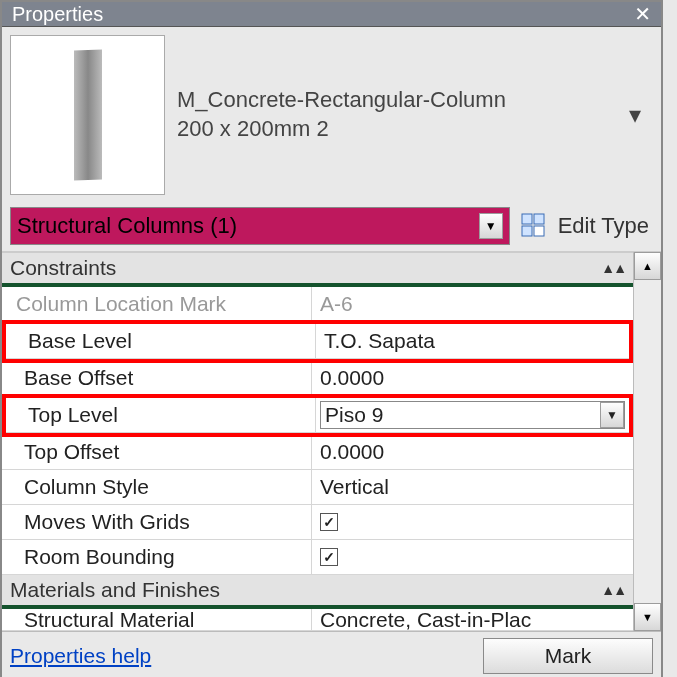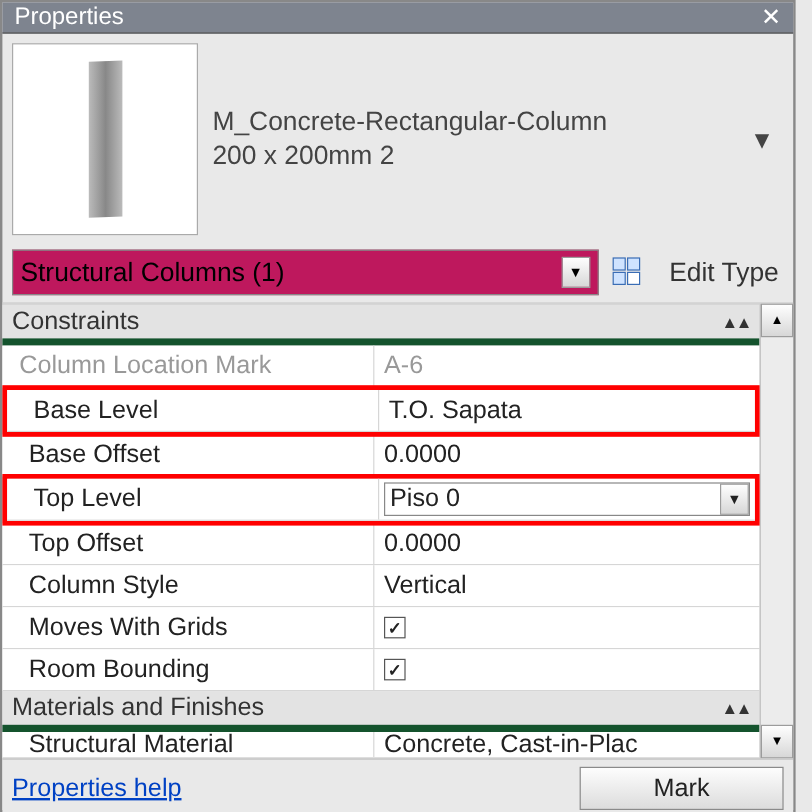--- a/index.html
+++ b/index.html
@@ -93,21 +93,21 @@
     background: linear-gradient(#fefefe,#d7d7d7);
     border: 1px solid #9c9c9c;
     display: flex;
     align-items: center;
     justify-content: center;
     font-size: 12px;
   }
   .edit-type {
     display: flex;
     align-items: center;
-    gap: 21px;
+    gap: 10px;
     color: #333;
     font-size: 22px;
     cursor: pointer;
     padding: 0 4px;
   }
   .et-icon svg { display: block; }
   .grid-wrap {
     flex: 1;
     display: flex;
   }
@@ -129,21 +129,21 @@
     background: linear-gradient(#fefefe,#d7d7d7);
     border: 1px solid #9c9c9c;
     display: flex;
     align-items: center;
     justify-content: center;
     font-size: 11px;
   }
   .scroll-track { flex: 1; }
   .section {
     background: #e3e3e3;
-    border-bottom: 6px solid #14532d;
+    border-bottom: 4px solid #14532d;
     height: 34px;
     display: flex;
     align-items: center;
     padding: 0 8px;
     justify-content: space-between;
     font-size: 21px;
     color: #333;
   }
   .chev-up { font-size: 14px; letter-spacing: -2px; }
   .row {
@@ -291,21 +291,21 @@
       <div class="row">
         <div class="label">Base Offset</div>
         <div class="value">0.0000</div>
       </div>
 
       <div class="hlred">
         <div class="row dropdown">
           <div class="label">Top Level</div>
           <div class="value">
             <div class="inner-combo">
-              <span>Piso 0</span>
+              <span>Piso 9</span>
               <div class="combo-btn">▼</div>
             </div>
           </div>
         </div>
       </div>
 
       <div class="row">
         <div class="label">Top Offset</div>
         <div class="value">0.0000</div>
       </div>

